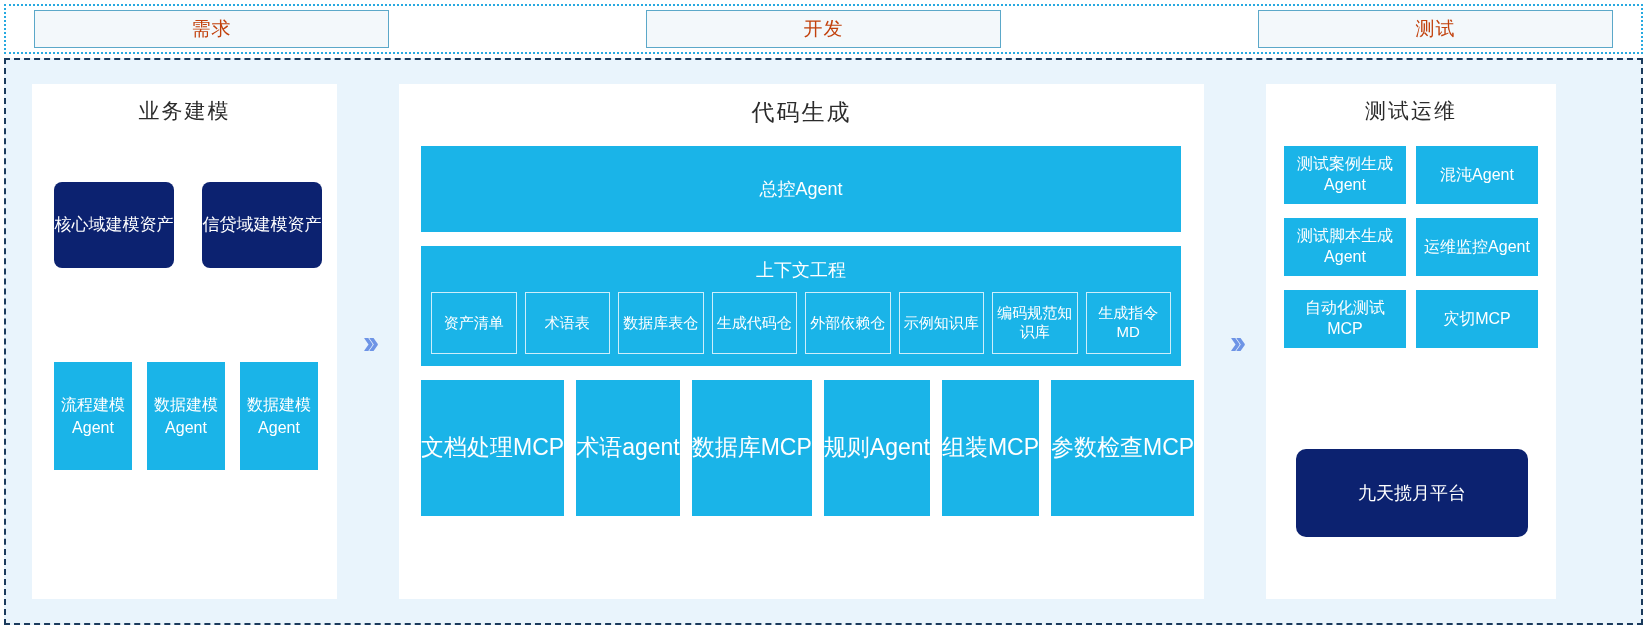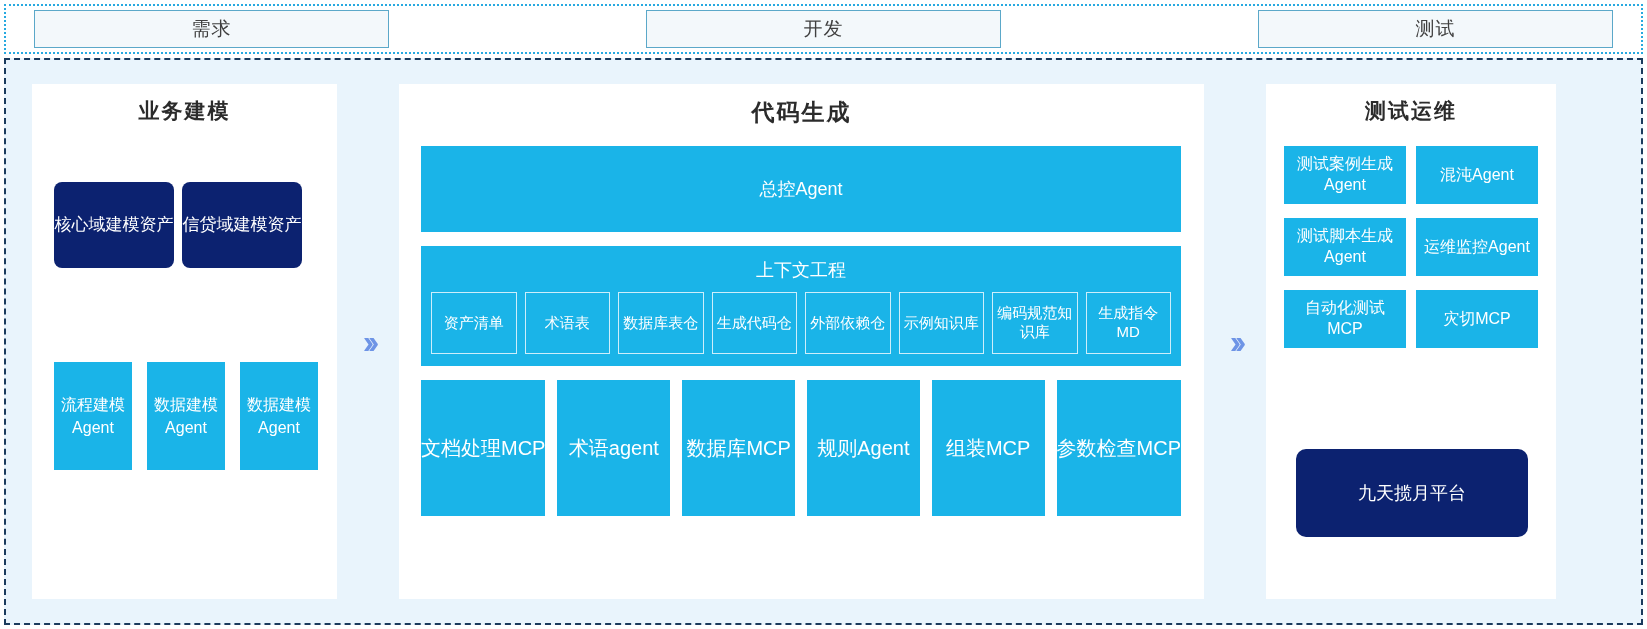--- a/index.html
+++ b/index.html
@@ -37,21 +37,21 @@
   }
   .phase-box {
     width: 355px;
     height: 38px;
     box-sizing: border-box;
     background: #f3f8fb;
     border: 1px solid #5ba8c9;
     display: flex;
     align-items: center;
     justify-content: center;
-    color: #404040;
+    color: #c2410c;
     font-size: 19px;
     letter-spacing: 1px;
   }
 
   
   .main-area {
     position: absolute;
     left: 4px;
     top: 58px;
     width: 1639px;
@@ -71,21 +71,21 @@
     display: flex;
     flex-direction: column;
     align-items: center;
   }
   .panel-left   { width: 305px; }
   .panel-center { width: 805px; }
   .panel-right  { width: 290px; }
 
   .panel-title {
     font-size: 21px;
-    font-weight: bold;
+    font-weight: normal;
     color: #2b2b2b;
     margin-top: 13px;
     letter-spacing: 2px;
   }
   .panel-title.big { font-size: 23px; }
 
   
   .chev {
     width: 62px;
     display: flex;
@@ -123,21 +123,21 @@
     box-sizing: border-box;
     white-space: nowrap;
   }
 
   
   .left-assets {
     position: absolute;
     top: 98px;
     left: 22px;
     display: flex;
-    gap: 8px;
+    gap: 28px;
   }
   .left-assets .navy-card { width: 120px; height: 86px; }
 
   .left-agents {
     position: absolute;
     top: 278px;
     left: 22px;
     display: flex;
     gap: 15px;
   }
@@ -201,21 +201,21 @@
     padding: 0 2px;
   }
   .tools-row {
     display: flex;
     gap: 12px;
     margin-top: 14px;
   }
   .tools-row .blue-card {
     flex: 1 1 0;
     height: 136px;
-    font-size: 20px;
+    font-size: 23px;
     line-height: 1.35;
   }
   .tools-row .blue-card span { white-space: nowrap; }
 
   
   .right-grid {
     position: absolute;
     top: 62px;
     left: 18px;
     width: 254px;

